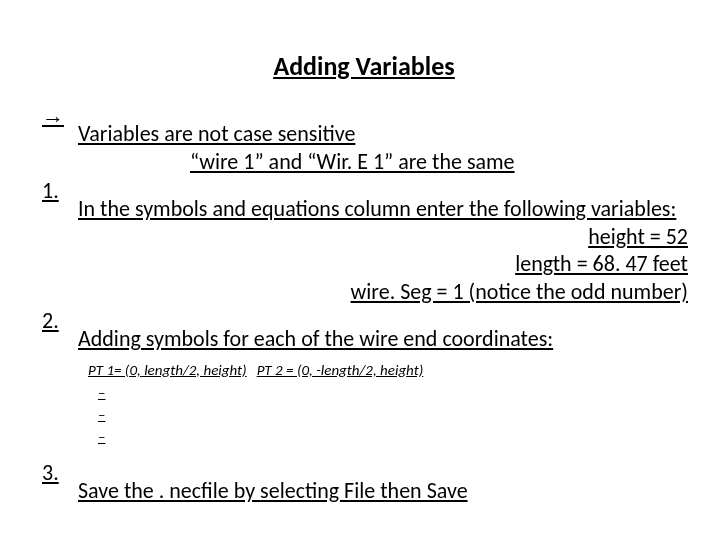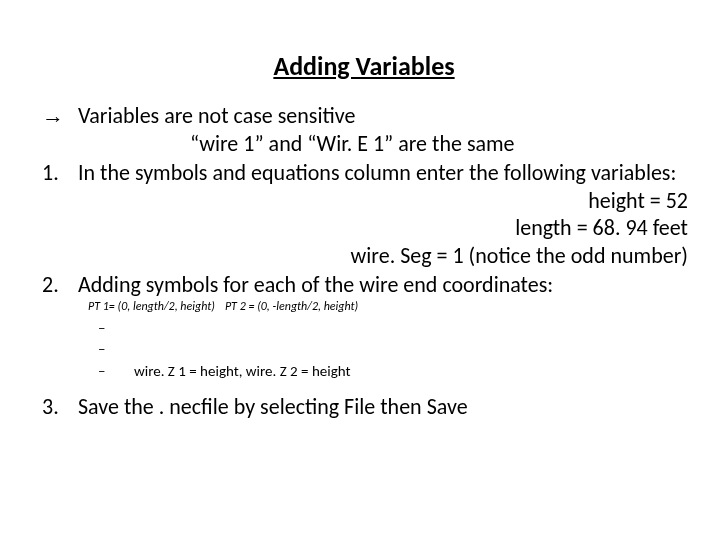--- a/index.html
+++ b/index.html
@@ -10,20 +10,21 @@
     background: #ffffff;
     font-family: Calibri, "Segoe UI", Arial, sans-serif;
     color: #000000;
   }
   .slide {
     position: relative;
     width: 716px;
     height: 540px;
     box-sizing: border-box;
     padding: 50px 28px 30px 40px;
+    text-decoration: underline;
   }
   .title {
     text-align: center;
     font-size: 26px;
     font-weight: bold;
     text-decoration: underline;
     margin-bottom: 20px;
   }
   .body {
     font-size: 22px;
@@ -35,31 +36,33 @@
     margin-top: 2px;
   }
   .marker {
     width: 36px;
     flex: 0 0 36px;
     text-align: left;
     padding-left: 2px;
   }
   .content {
     flex: 1;
+    margin-top: 18px;
   }
   .indent1 {
     padding-left: 150px;
   }
   .indent-def {
     padding-left: 158px;
     text-align: right;
   }
   .pt-row {
-    font-size: 12px;
+    font-size: 15px;
     padding-left: 48px;
+    margin-top: 8px;
     margin-bottom: 4px;
     font-style: italic;
   }
   .pt-gap {
     display: inline-block;
     width: 10px;
   }
   .sub-row {
     display: flex;
     align-items: flex-start;
@@ -94,41 +97,40 @@
     </div>
 
     <div class="indent1">“wire 1” and “Wir. E 1” are the same</div>
 
     <div class="row">
       <div class="marker">1.</div>
       <div class="content">In the symbols and equations column enter the following variables:</div>
     </div>
 
     <div class="indent-def">height = 52</div>
-    <div class="indent-def">length = 68. 94 feet</div>
+    <div class="indent-def">length = 68. 47 feet</div>
     <div class="indent-def">wire. Seg = 1  (notice the odd number)</div>
 
     <div class="row">
       <div class="marker">2.</div>
       <div class="content">Adding symbols for each of the wire end coordinates:</div>
     </div>
 
     <div class="pt-row">
       <span>PT 1= (0, length/2, height)</span><span class="pt-gap"></span><span>PT 2 = (0, -length/2, height)</span>
     </div>
 
     <div class="sub-row">
       <div class="sub-marker">–</div>
     </div>
     <div class="sub-row">
       <div class="sub-marker">–</div>
     </div>
     <div class="sub-row">
       <div class="sub-marker">–</div>
-      <div>wire. Z 1 = height, wire. Z 2 = height</div>
     </div>
 
     <div class="row save-row">
       <div class="marker">3.</div>
       <div class="content">Save the . necfile by selecting File then Save</div>
     </div>
 
   </div>
 </div>
 

